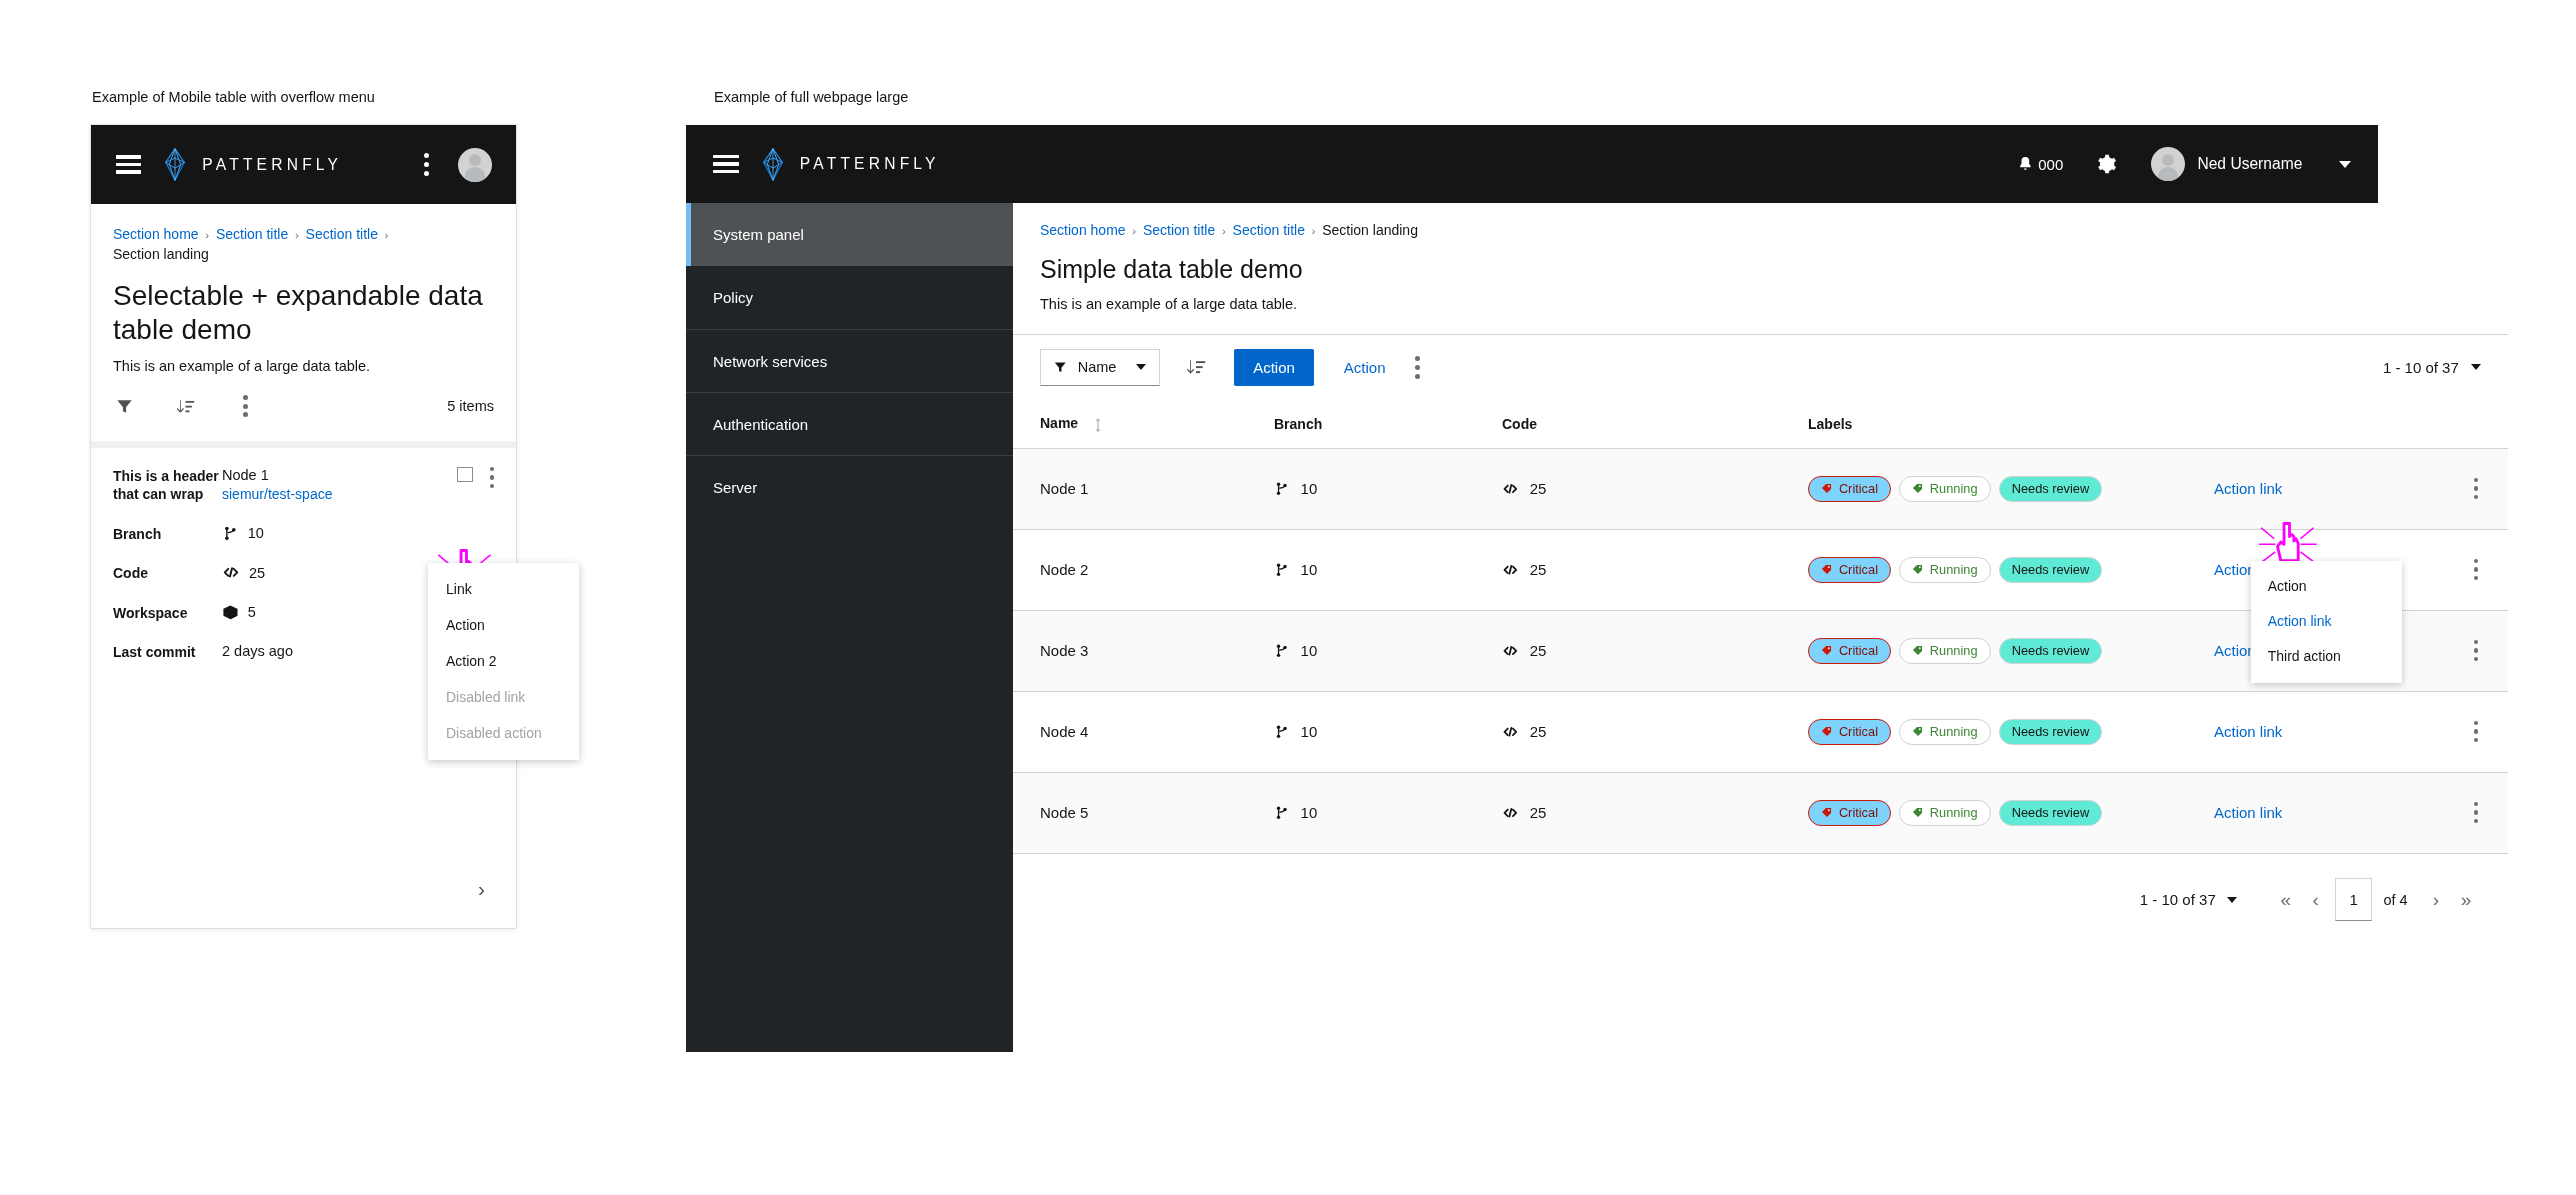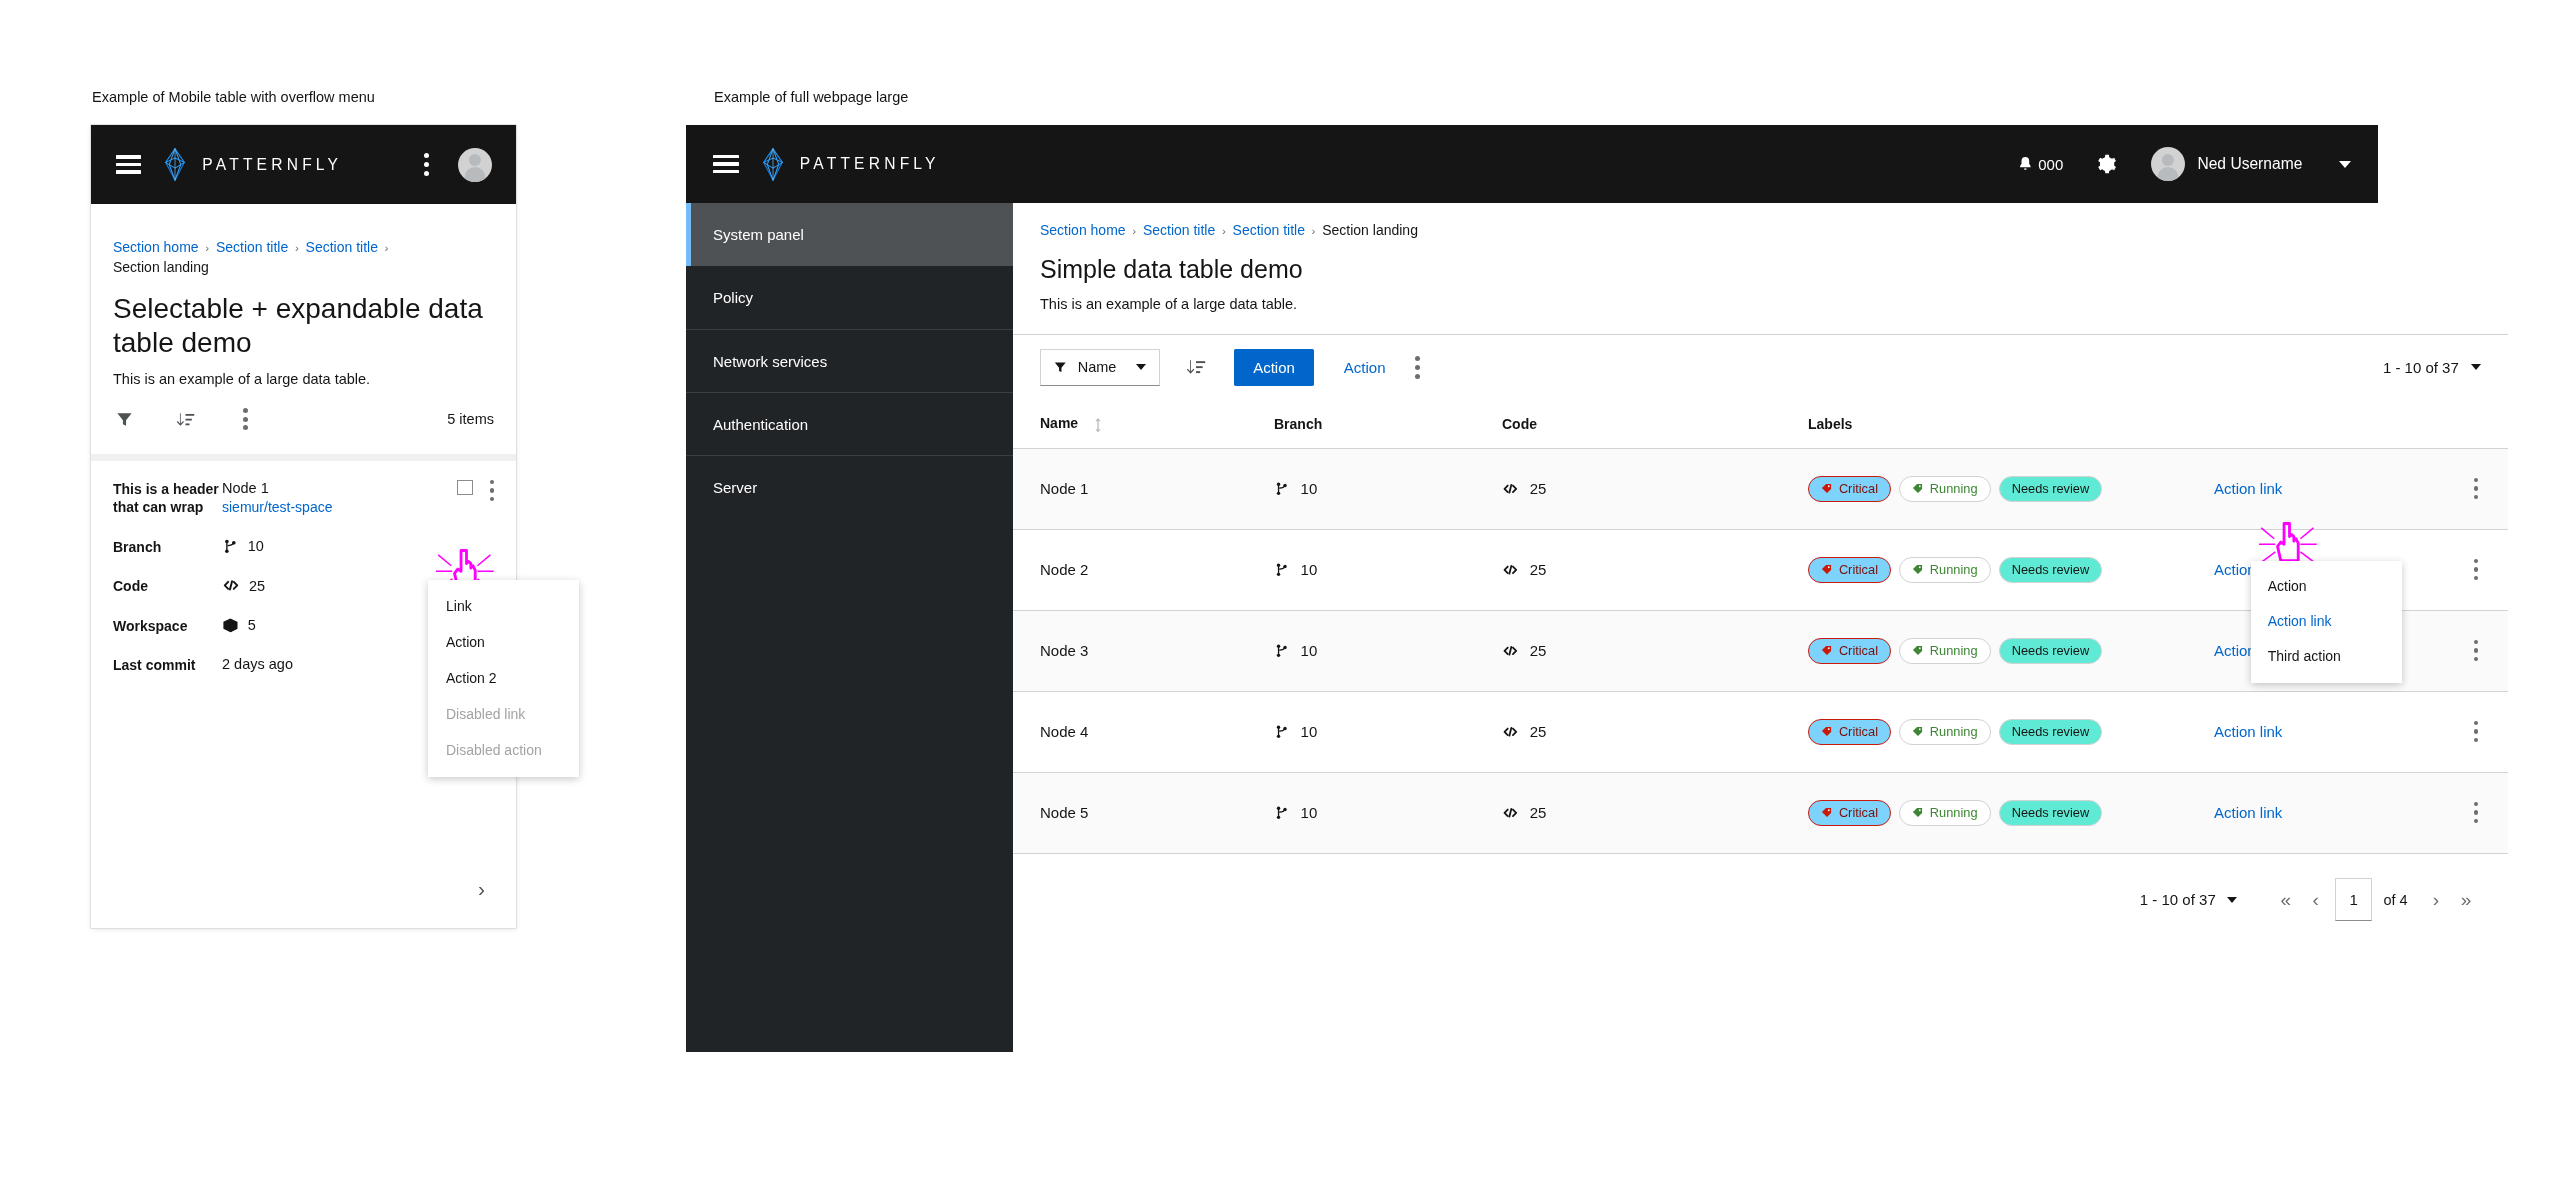--- a/index.html
+++ b/index.html
@@ -25,21 +25,21 @@
 
   .kebab { display:flex; flex-direction:column; justify-content:center; align-items:center; gap:3.9px; cursor:pointer; }
   .kebab span { width:5px; height:5px; border-radius:50%; background:#fff; display:block; }
   .kebab.dark span { background:#6a6e73; }
   .kebab.dark-sm span { width:4.5px; height:4.5px; }
 
   .avatar { width:34px; height:34px; border-radius:50%; background:#d2d2d2; position:relative; overflow:hidden; flex:0 0 auto; }
   .avatar::before { content:""; position:absolute; width:12.2px; height:12.2px; border-radius:50%; background:#b8bbbe; left:50%; top:20%; transform:translateX(-50%); }
   .avatar::after  { content:""; position:absolute; width:21px; height:16.7px; border-radius:10.6px 10.6px 0 0; background:#b8bbbe; left:50%; bottom:-2.2px; transform:translateX(-50%); }
 
-  .breadcrumb { font-size:14px; line-height:1.45; padding:33px 22px 0 22px; color:#151515; }
+  .breadcrumb { font-size:14px; line-height:1.45; padding:20px 22px 0 22px; color:#151515; }
   .breadcrumb a { color:#0066cc; text-decoration:none; }
   .breadcrumb .sep { color:#6a6e73; margin:0 6.7px; font-size:11.7px; }
 
   .m-title { font-size:28px; line-height:1.22; font-weight:400; color:#151515; padding:14.5px 22px 0 22px; }
   .m-sub { font-size:14.5px; color:#151515; padding:11px 22px 0 22px; }
 
   .m-toolbar { display:flex; align-items:center; padding:20px 22px 23.4px 22px; }
   .m-toolbar .tb-icon { width:23.4px; height:23.4px; margin-right:37px; display:flex; align-items:center; justify-content:center; cursor:pointer; }
   .m-toolbar .count { margin-left:auto; font-size:14.5px; color:#151515; }
 
@@ -58,21 +58,21 @@
 
   
   .cursor { position:absolute; width:67px; height:61px; pointer-events:none; }
 
   
   .menu { position:absolute; background:#fff; box-shadow:0 1.7px 7.8px rgba(3,3,3,.22); z-index:40; }
   .menu-item { font-size:14px; color:#151515; padding:10.6px 19px; white-space:nowrap; cursor:pointer; }
   .menu-item.link { color:#0066cc; }
   .menu-item.disabled { color:#a3a3a3; cursor:default; }
 
-  #mobile-menu { left:428px; top:580px; width:151px; padding:7.8px 0 9px 0; }
+  #mobile-menu { left:428px; top:563px; width:151px; padding:7.8px 0 9px 0; }
   #mobile-menu .menu-item { padding:10px 18px; }
 
   
   #desktop { position:absolute; left:686px; top:125px; width:1692px; height:927px; background:#fff; }
   .d-masthead { height:78px; background:#151515; display:flex; align-items:center; padding:0 27px; }
   .d-masthead .right { margin-left:auto; display:flex; align-items:center; gap:0; }
   .bell-wrap { display:flex; align-items:center; color:#fff; font-size:15px; gap:4.5px; cursor:pointer; margin-right:32px; }
   .gear { width:22px; height:22px; cursor:pointer; margin-right:34px; }
   .user-chip { display:flex; align-items:center; gap:12.2px; cursor:pointer; }
   .user-chip .uname { color:#fff; font-size:15.6px; }

